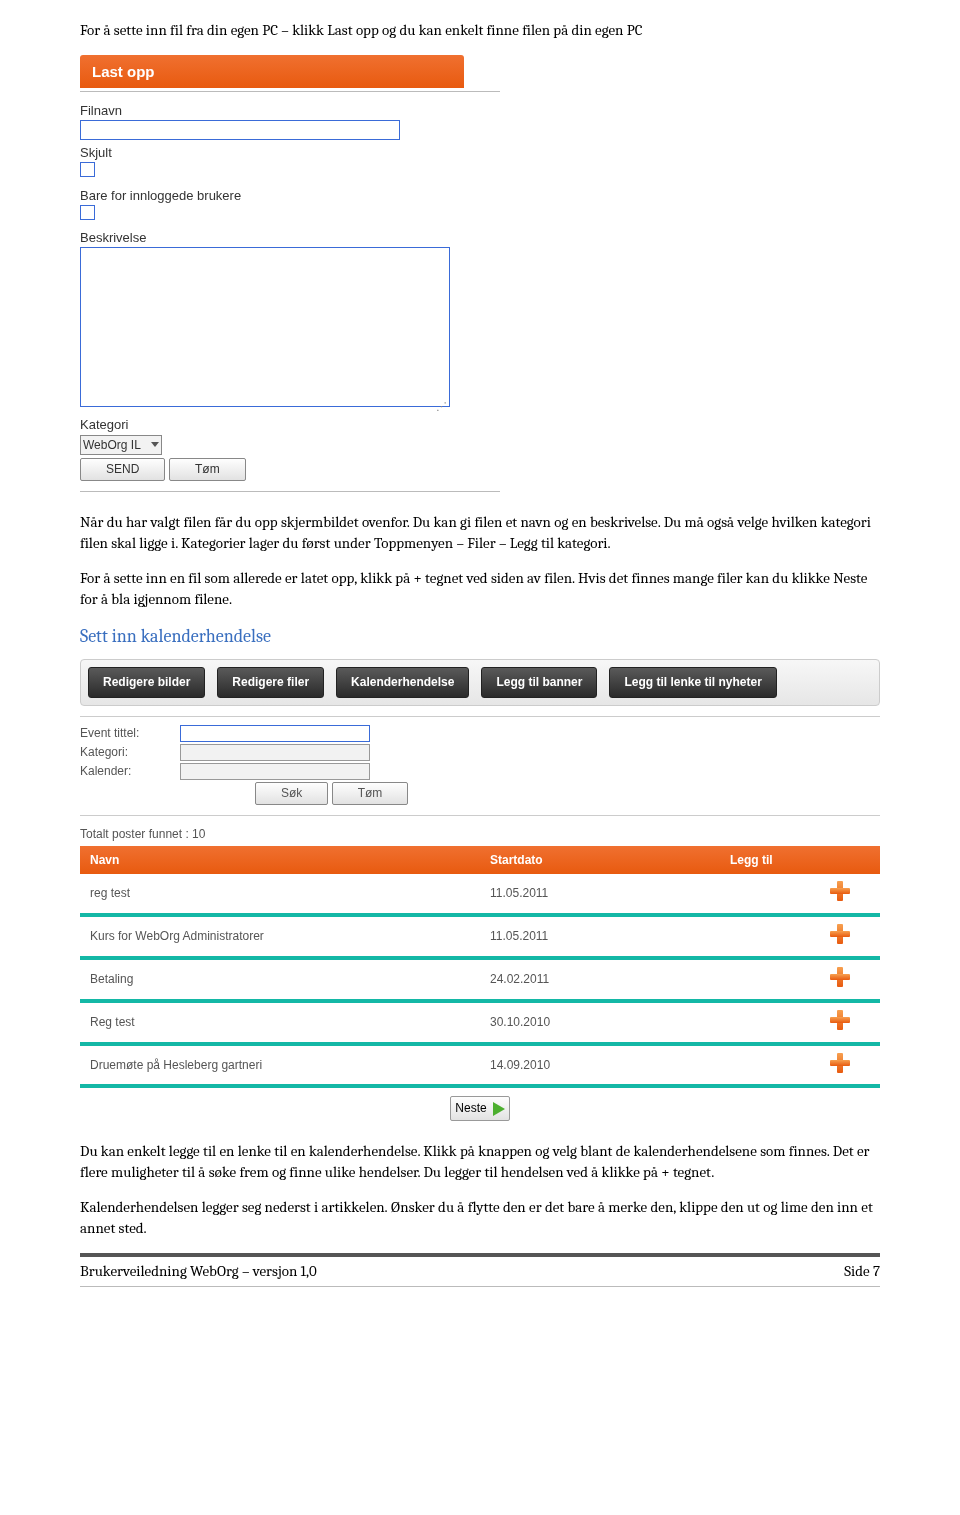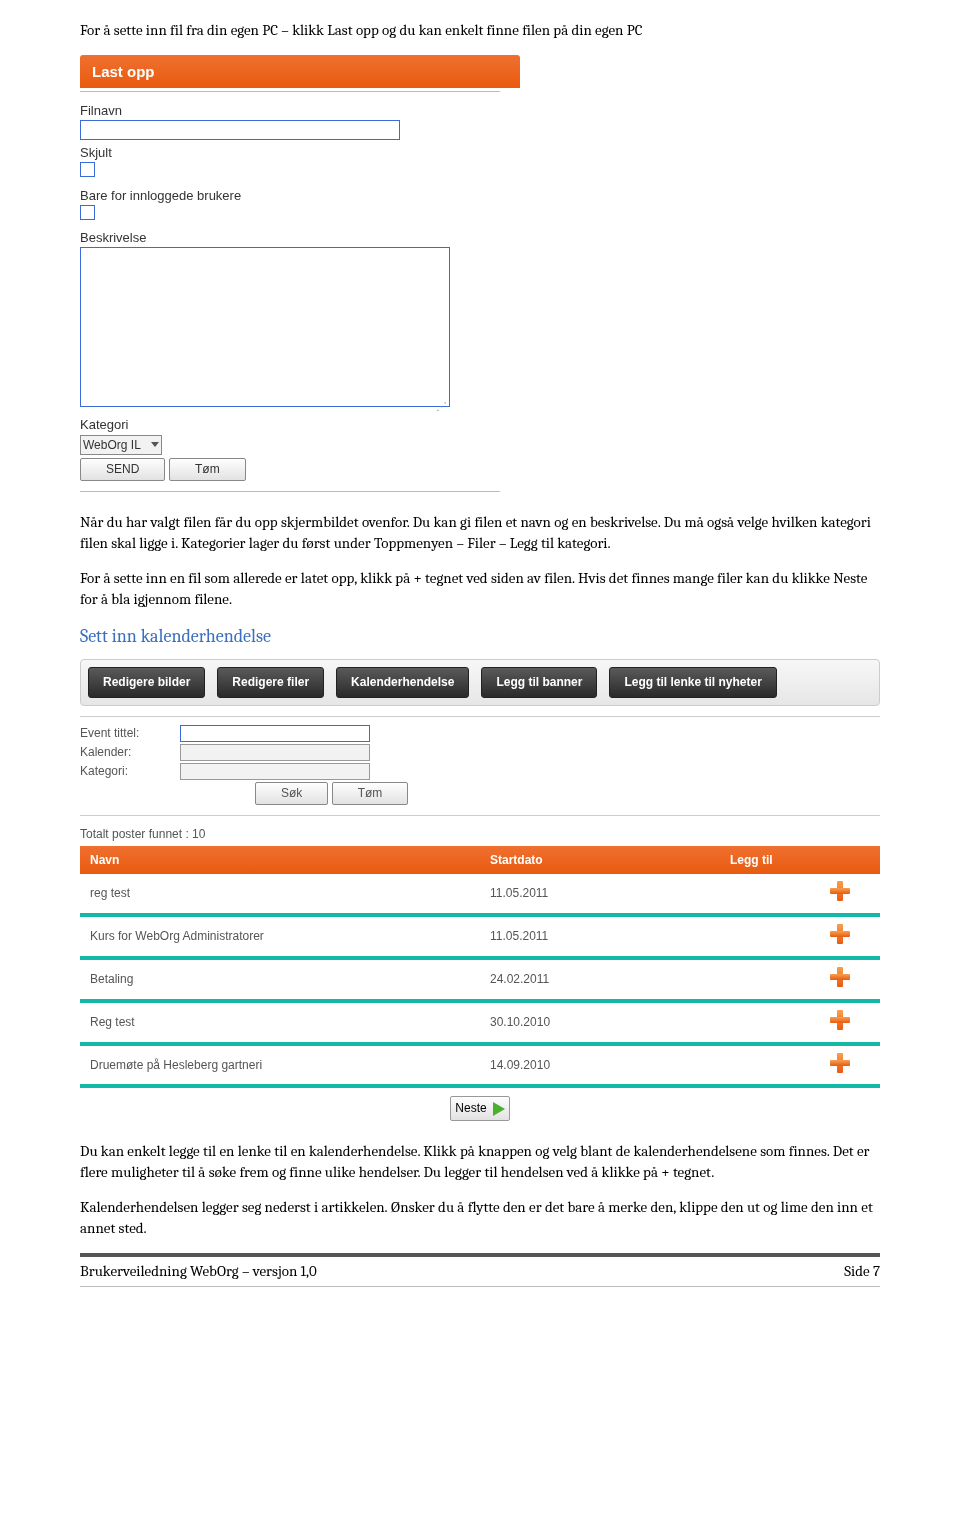--- a/index.html
+++ b/index.html
@@ -16,21 +16,21 @@
   .para { margin-bottom: 14px; }
   .header-bar {
     background: linear-gradient(#f07030, #e85a0f);
     color: #fff;
     padding: 6px 12px;
     font-family: Arial, sans-serif;
     font-size: 15px;
     font-weight: bold;
     border-radius: 3px 3px 0 0;
     margin-bottom: 3px;
-    width: 440px;
+    width: 384px;
   }
   .hr-line {
     border: none;
     border-top: 1px solid #bbb;
     width: 420px;
     margin-bottom: 10px;
   }
   .form-block {
     font-family: Arial, sans-serif;
     font-size: 13px;
@@ -284,27 +284,27 @@
 </div>
 
 <hr class="screenshot-hr">
 
 <div class="filter-block">
   <div class="filter-row">
     <span class="filter-label">Event tittel:</span>
     <input class="filter-input" style="">
   </div>
   <div class="filter-row">
-    <span class="filter-label">Kalender:</span>
+    <span class="filter-label">Kategori:</span>
     <span class="filter-select">
         <span class="caret"></span>
       </span>
   </div>
   <div class="filter-row">
-    <span class="filter-label">Kategori:</span>
+    <span class="filter-label">Kalender:</span>
     <span class="filter-select">
         <span class="caret"></span>
       </span>
   </div>
   <div class="filter-btns">
     <span class="btn">Søk</span>
     <span class="btn">Tøm</span>
   </div>
 </div>
 

